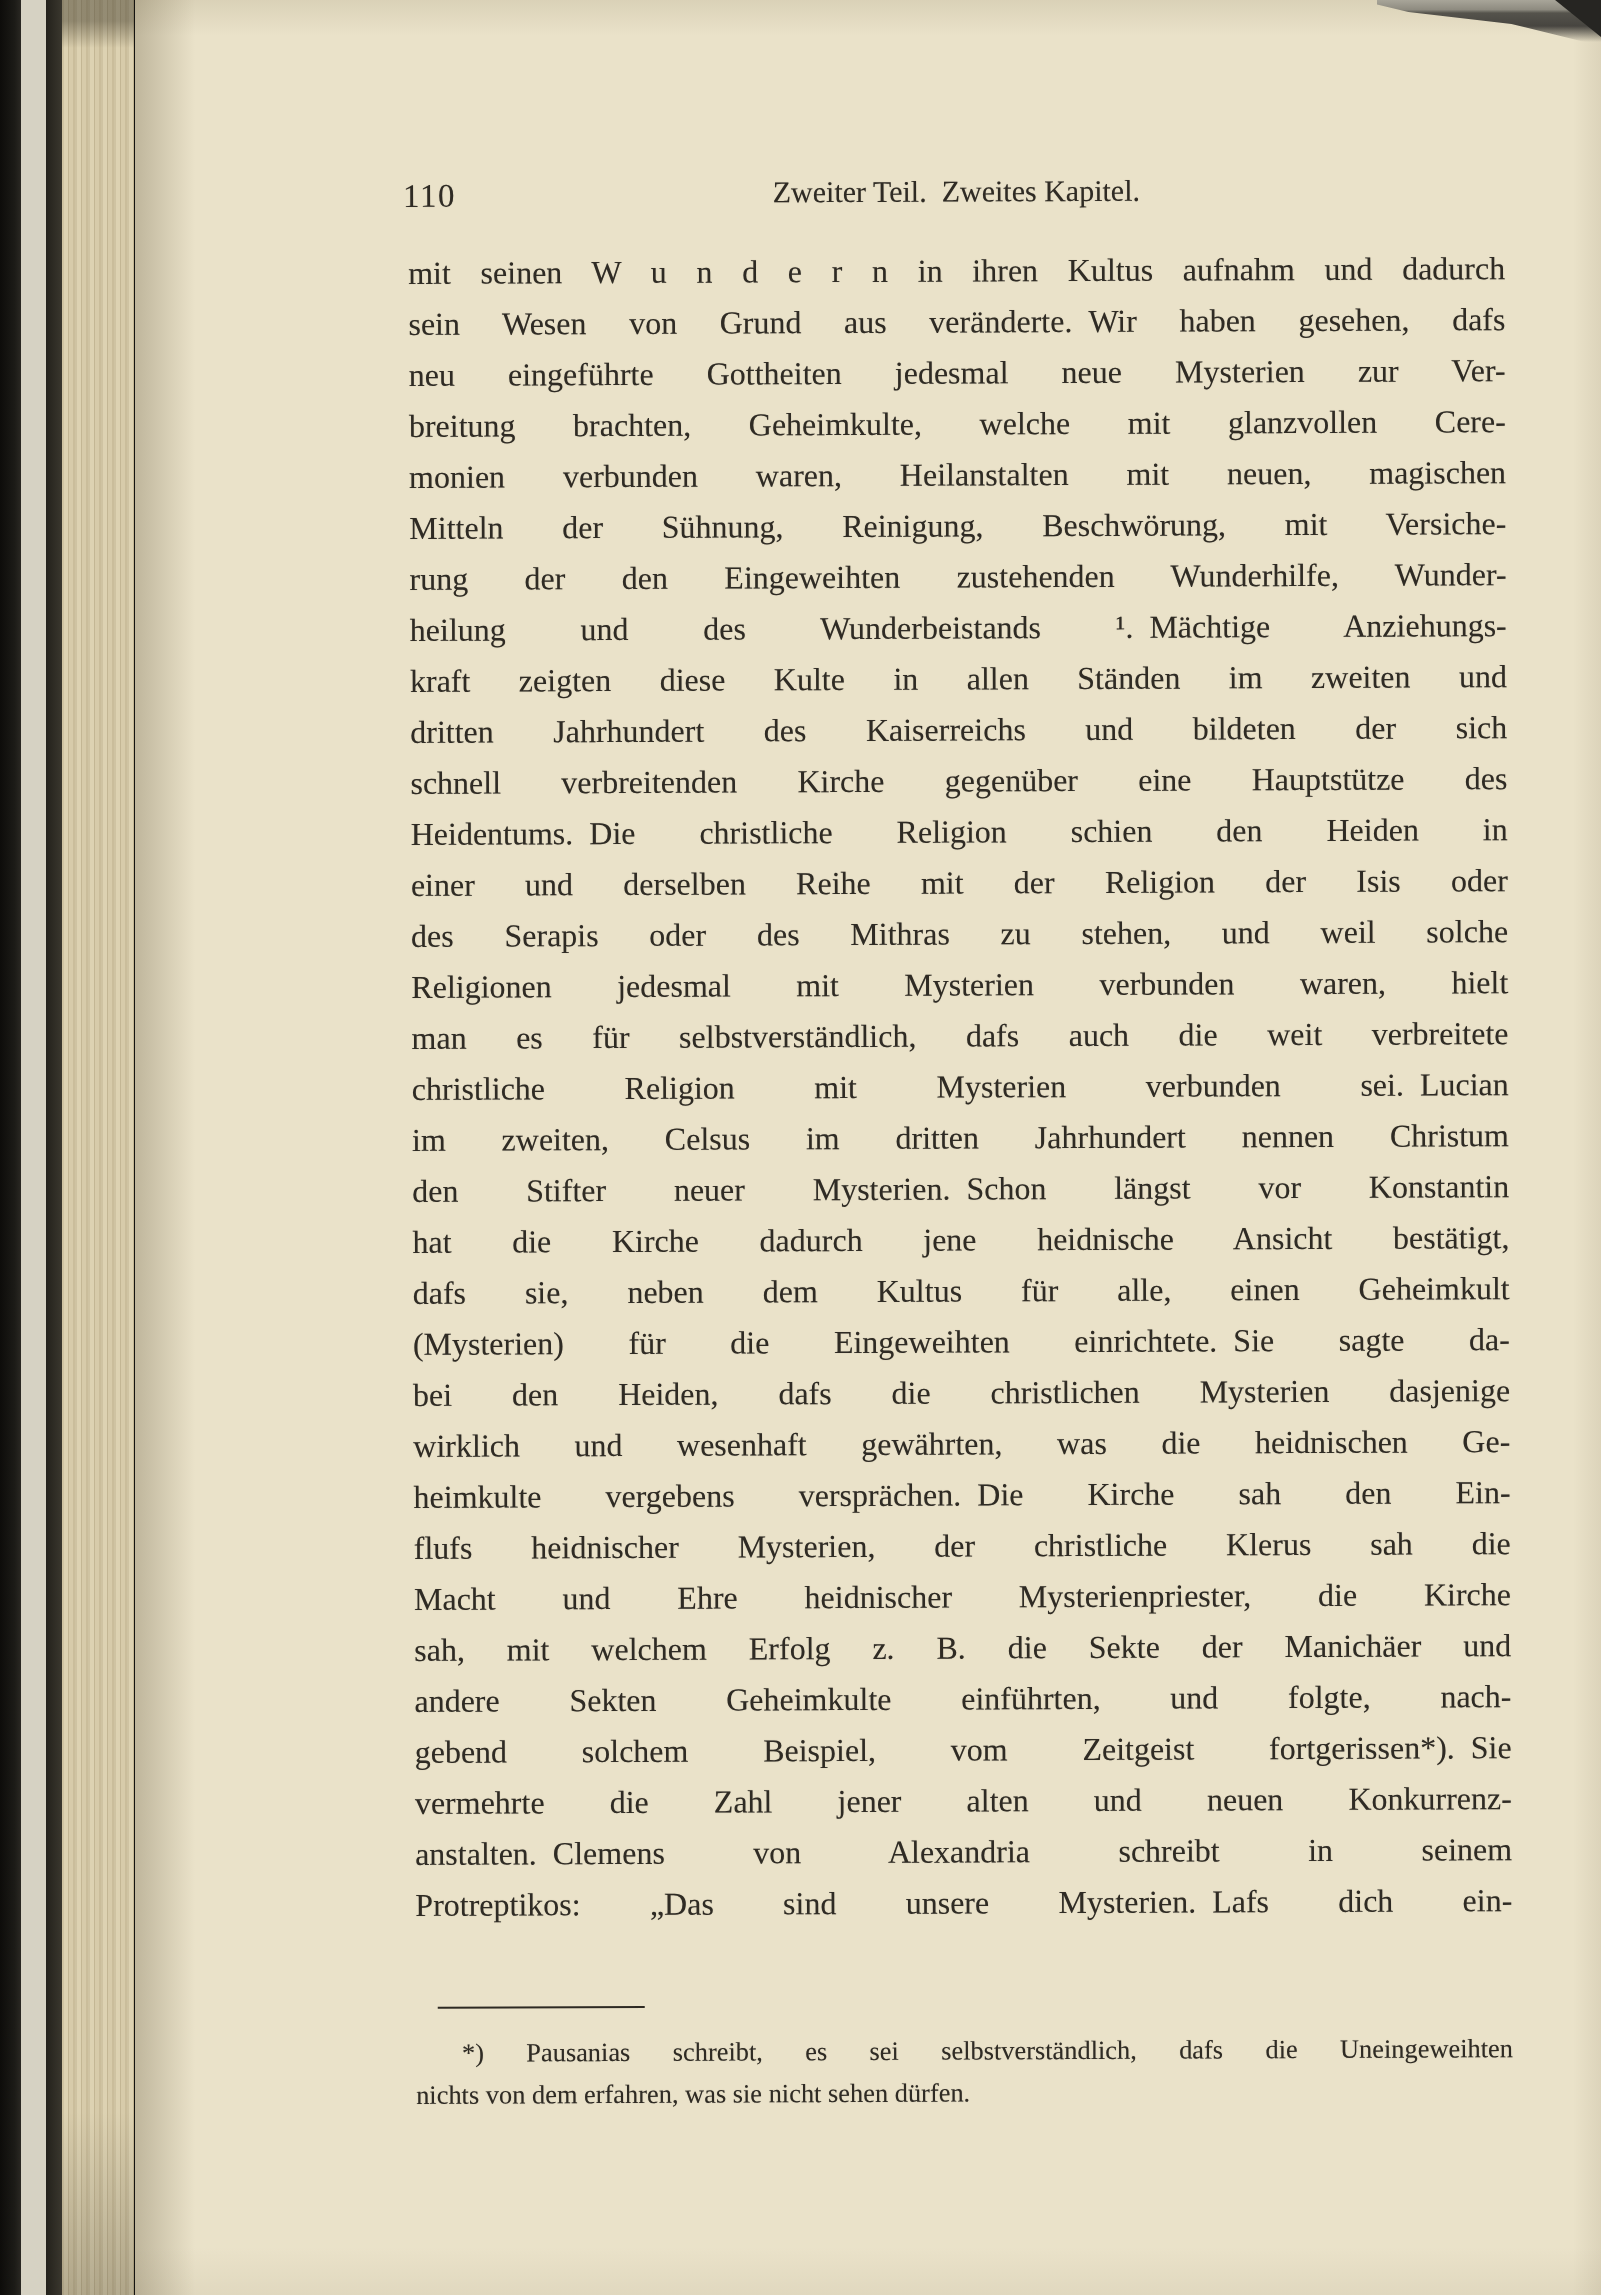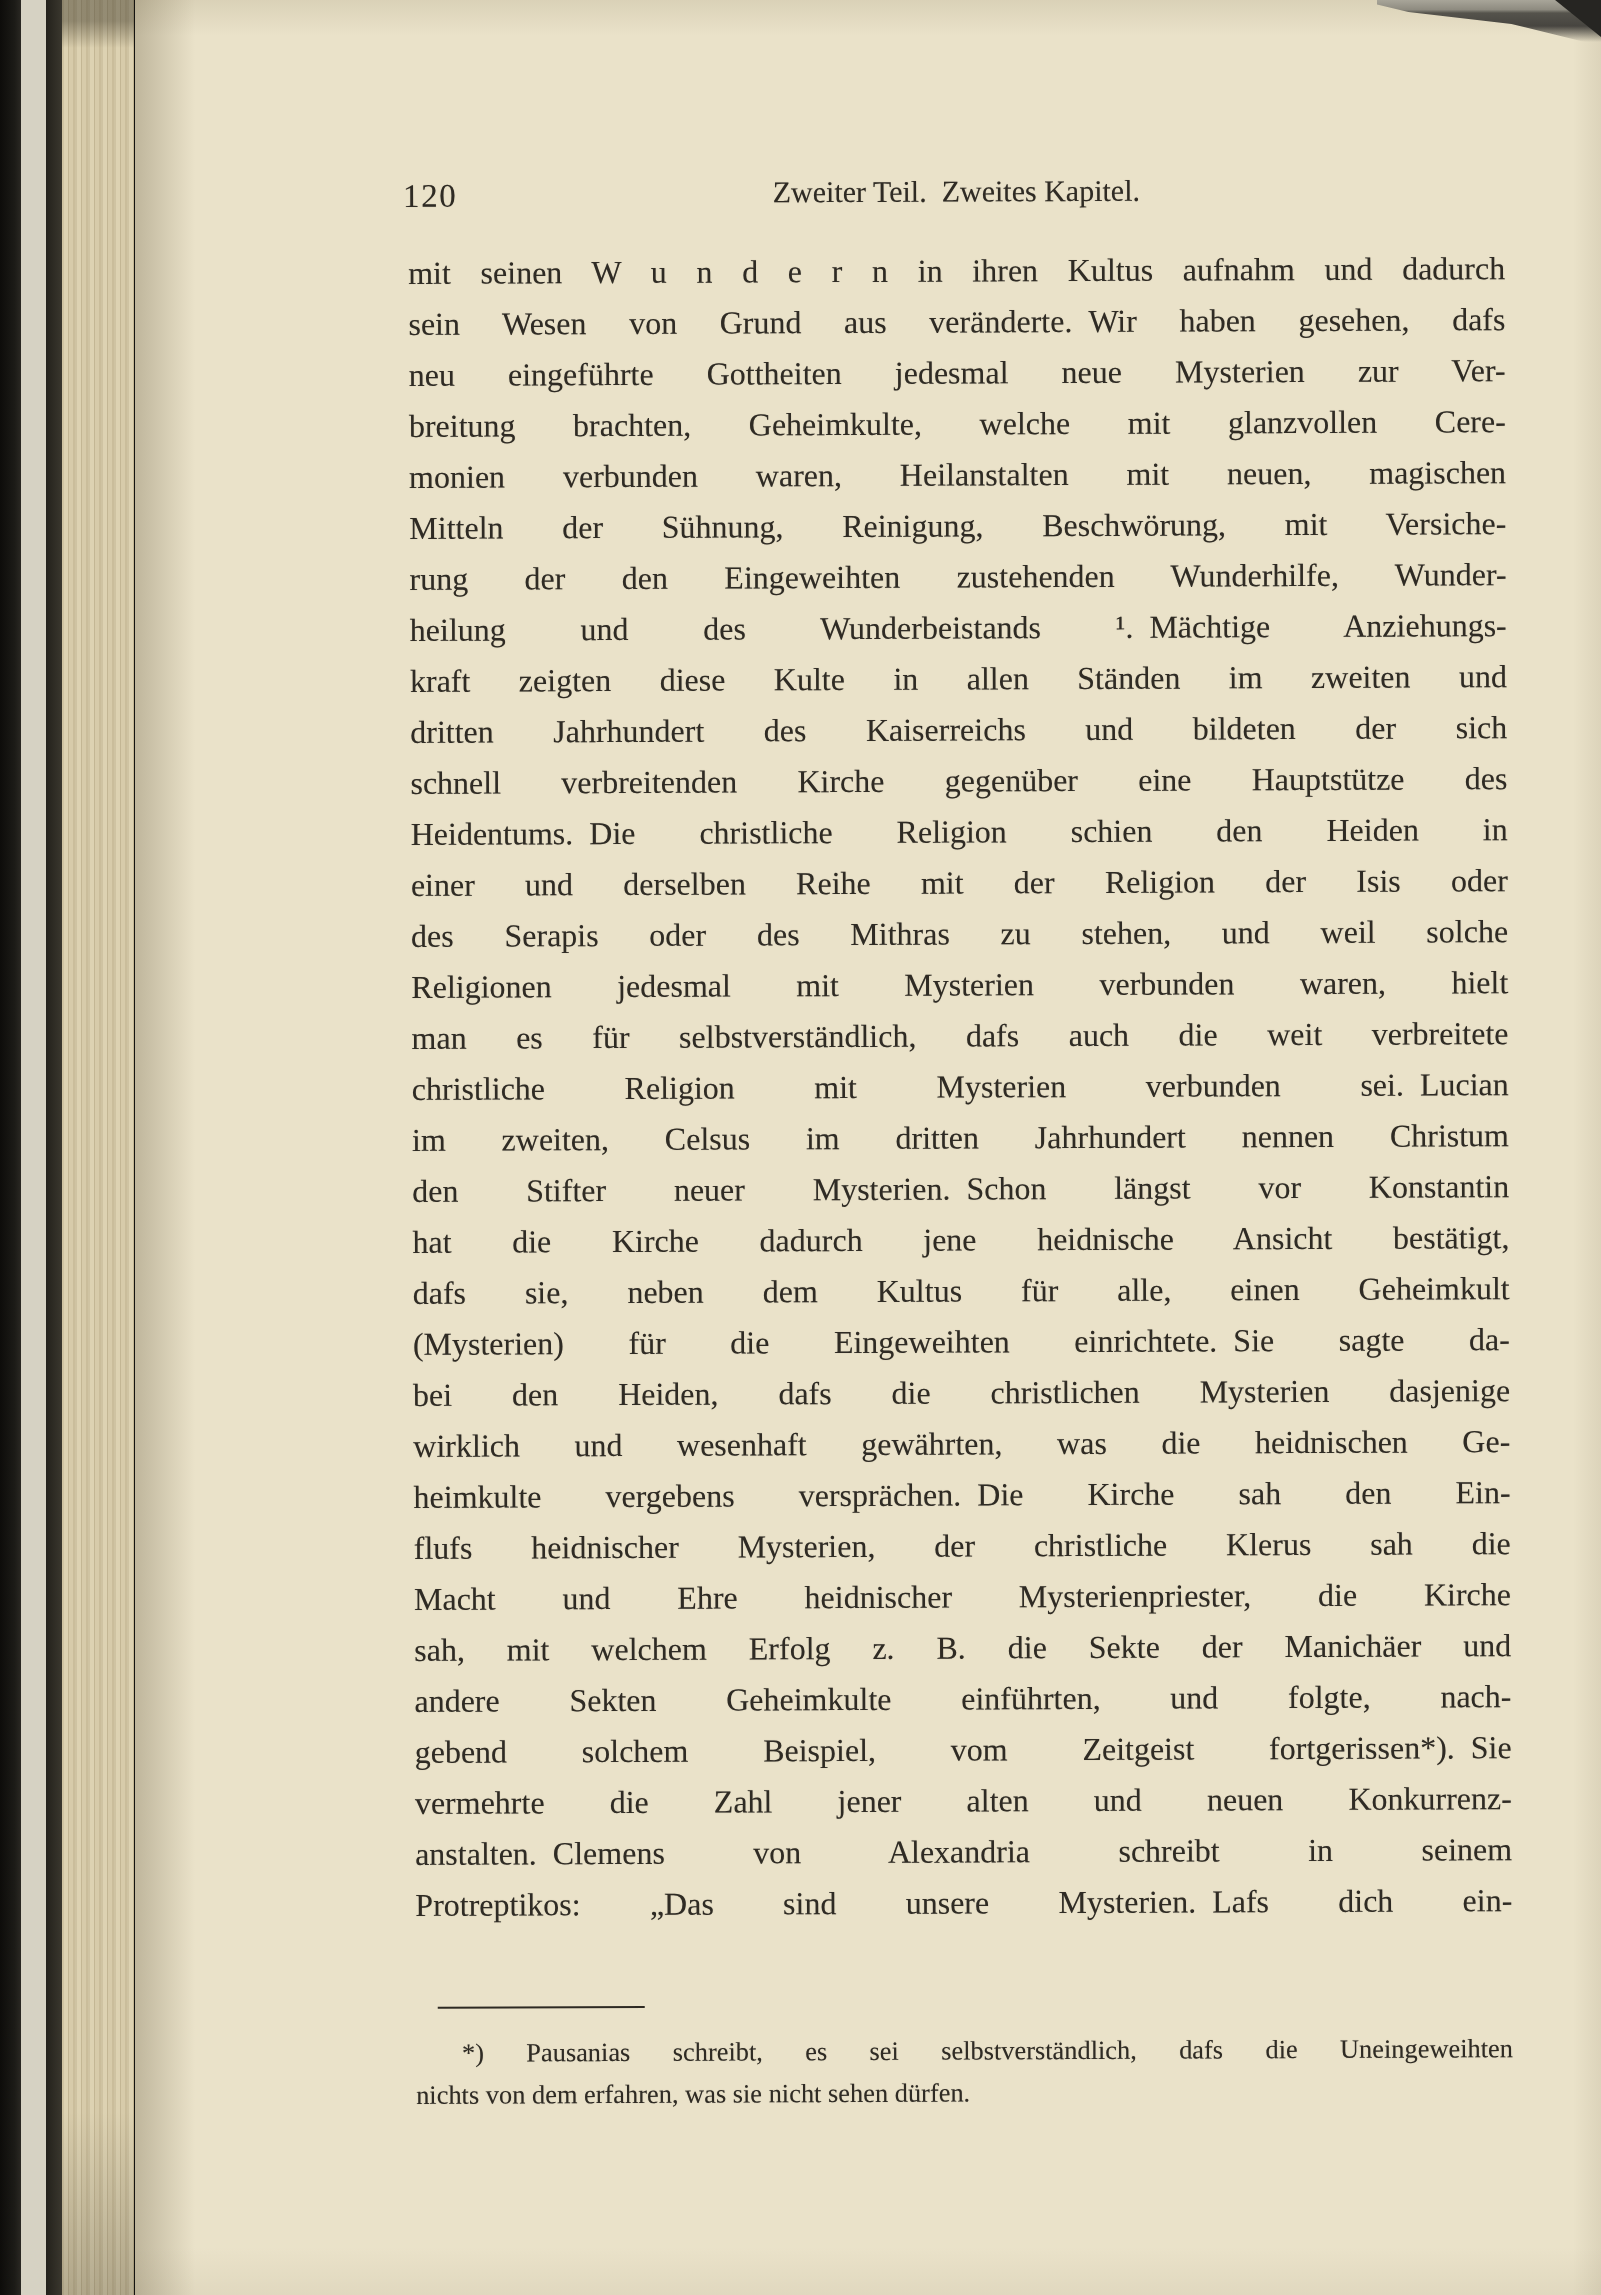--- a/index.html
+++ b/index.html
@@ -131,21 +131,21 @@
   <div class="gutter-dark"></div>
   <div class="page-stack"></div>
 
   <div class="page">
     <div class="corner-shadow"></div>
     <div class="corner-dark"></div>
 
     <div class="content">
 
       <div class="header">
-        <span class="pagenum">120</span>
+        <span class="pagenum">110</span>
         <span class="running">Zweiter Teil.  Zweites Kapitel.</span>
       </div>
 
       <div class="bodytext">
 
       <div class="line">mit seinen W u n d e r n  in ihren Kultus aufnahm und dadurch</div>
           <div class="line">sein Wesen von Grund aus veränderte. Wir haben gesehen, dafs</div>
           <div class="line">neu eingeführte Gottheiten jedesmal neue Mysterien zur Ver-</div>
           <div class="line">breitung brachten, Geheimkulte, welche mit glanzvollen Cere-</div>
           <div class="line">monien verbunden waren, Heilanstalten mit neuen, magischen</div>

